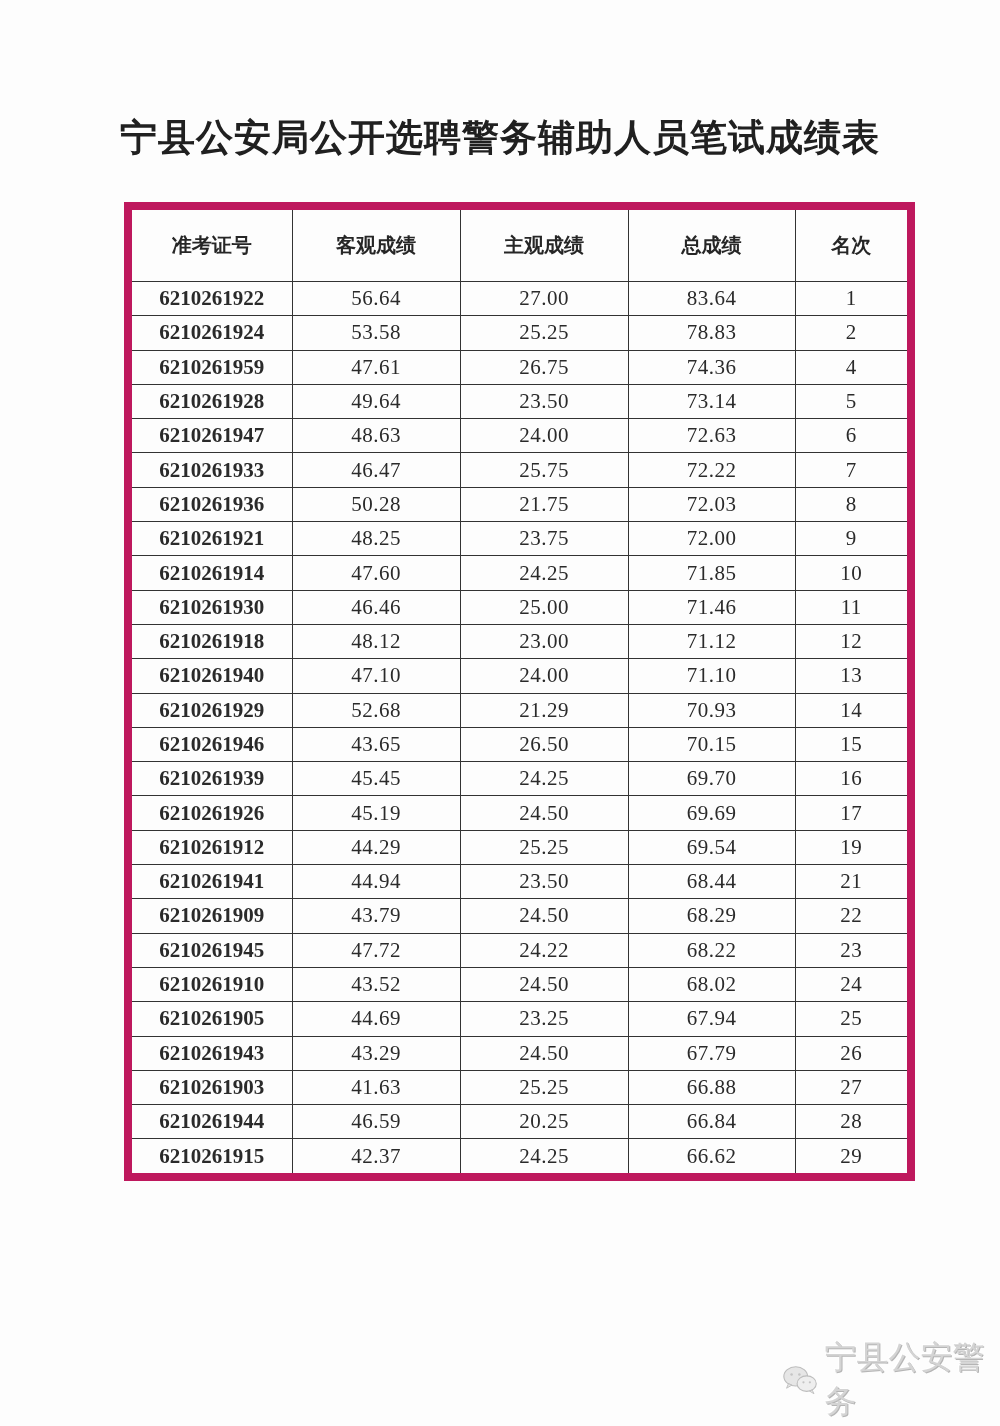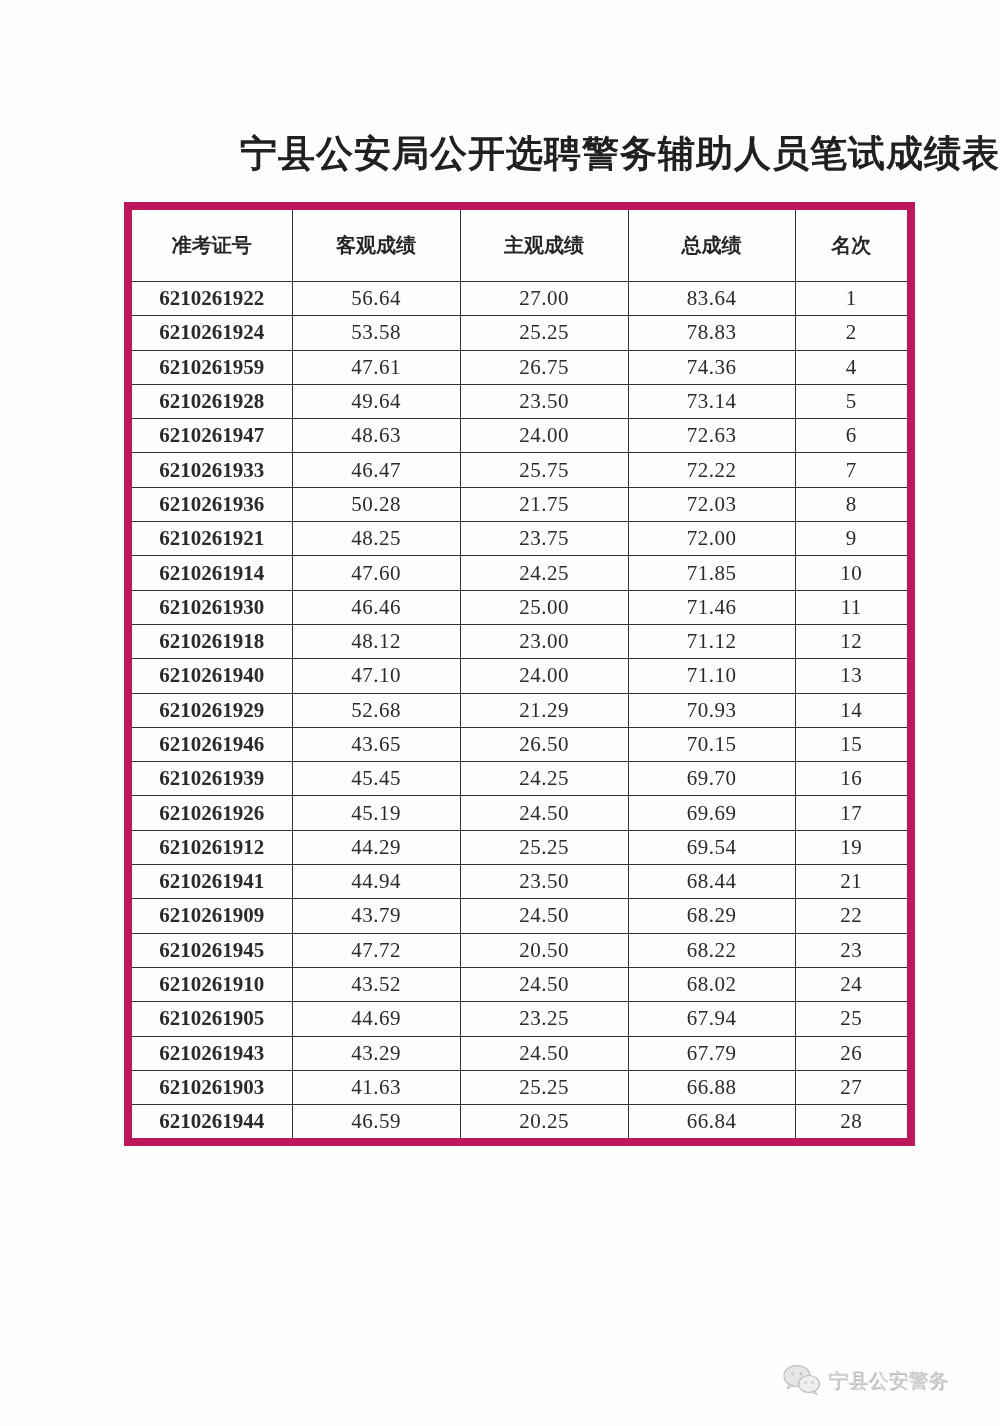--- a/index.html
+++ b/index.html
@@ -11,23 +11,23 @@
       width: 1000px;
       height: 1426px;
       position: relative;
       overflow: hidden;
       font-family: "DejaVu Serif", "Liberation Serif", serif;
       color: #1e1e1e;
     }
     .page-title {
       position: absolute;
       left: 0;
-      top: 126px;
+      top: 110px;
       width: 1000px;
-      text-align: right;
+      text-align: center;
       font-family: "DejaVu Sans", "Liberation Sans", sans-serif;
       font-weight: bold;
       font-size: 37px;
       letter-spacing: 1px;
       color: #202020;
       margin: 0;
       line-height: 56px;
     }
     .score-table {
       position: absolute;
@@ -73,21 +73,21 @@
       position: absolute;
       left: 782px;
       top: 1362px;
       height: 36px;
       display: flex;
       align-items: center;
       gap: 6px;
       color: #d4d4d4;
       text-shadow: 1px 1px 0 #b5b5b5, -1px -1px 0 #ffffff;
       font-family: "DejaVu Sans", "Liberation Sans", sans-serif;
-      font-size: 20px;
+      font-size: 32px;
     }
     .watermark svg {
       width: 40px;
       height: 34px;
     }
   </style>
 </head>
 <body>
 
 <h1 class="page-title">宁县公安局公开选聘警务辅助人员笔试成绩表</h1>
@@ -239,21 +239,21 @@
       <tr>
         <td class="col-id">6210261909</td>
         <td>43.79</td>
         <td>24.50</td>
         <td>68.29</td>
         <td>22</td>
       </tr>
       <tr>
         <td class="col-id">6210261945</td>
         <td>47.72</td>
-        <td>20.50</td>
+        <td>24.22</td>
         <td>68.22</td>
         <td>23</td>
       </tr>
       <tr>
         <td class="col-id">6210261910</td>
         <td>43.52</td>
         <td>24.50</td>
         <td>68.02</td>
         <td>24</td>
       </tr>
@@ -277,20 +277,27 @@
         <td>25.25</td>
         <td>66.88</td>
         <td>27</td>
       </tr>
       <tr>
         <td class="col-id">6210261944</td>
         <td>46.59</td>
         <td>20.25</td>
         <td>66.84</td>
         <td>28</td>
+      </tr>
+      <tr>
+        <td class="col-id">6210261915</td>
+        <td>42.37</td>
+        <td>24.25</td>
+        <td>66.62</td>
+        <td>29</td>
       </tr>
     </tbody>
 </table>
 
 <div class="watermark">
   <svg viewBox="0 0 40 34">
     <ellipse cx="15" cy="13" rx="13" ry="10.5" fill="#e6e6e6" stroke="#bdbdbd" stroke-width="1.2"></ellipse>
     <path d="M7 21 L5 26 L11 22.5 Z" fill="#e6e6e6" stroke="#bdbdbd" stroke-width="1"></path>
     <circle cx="10.5" cy="11" r="1.4" fill="#c4c4c4"></circle>
     <circle cx="19" cy="11" r="1.4" fill="#c4c4c4"></circle>

